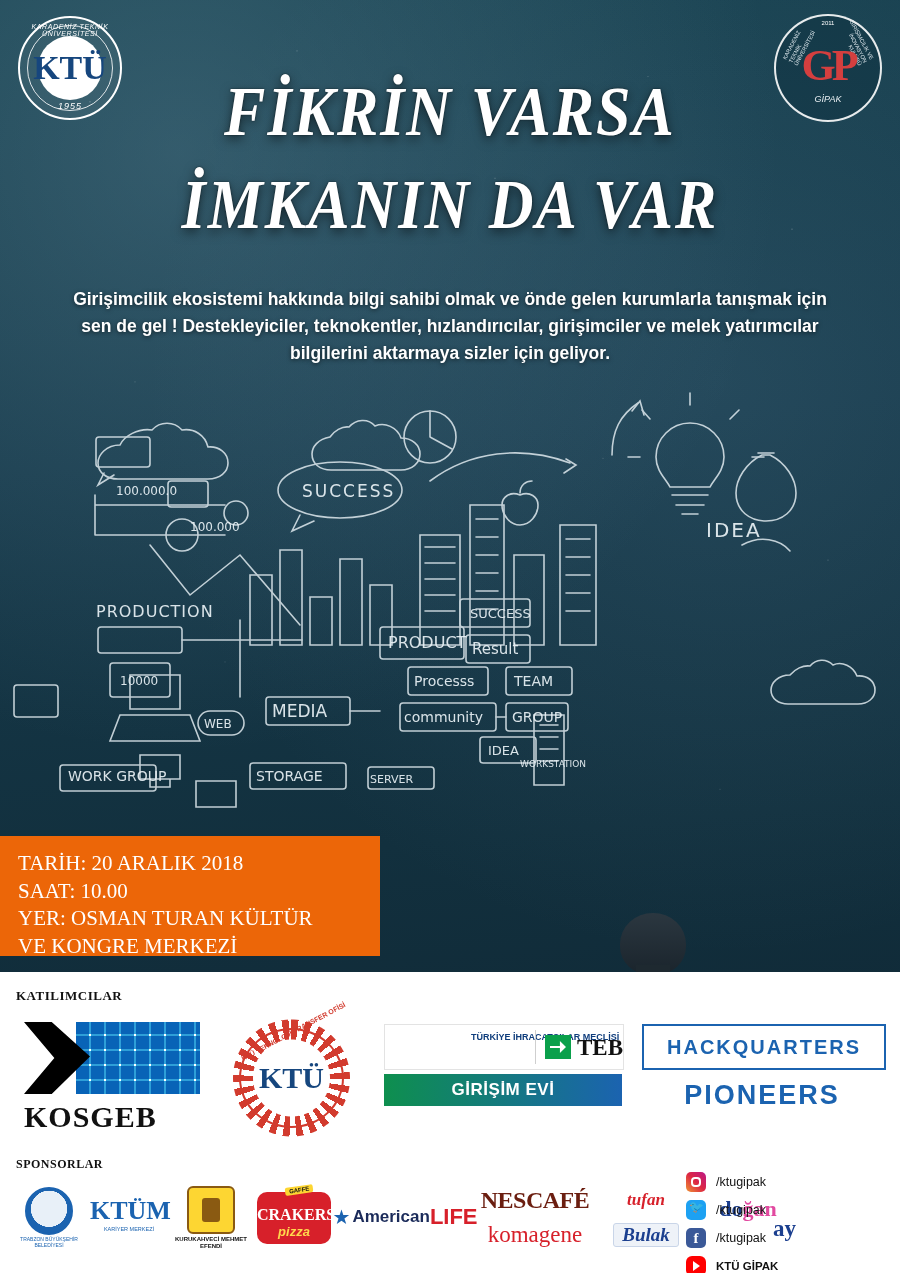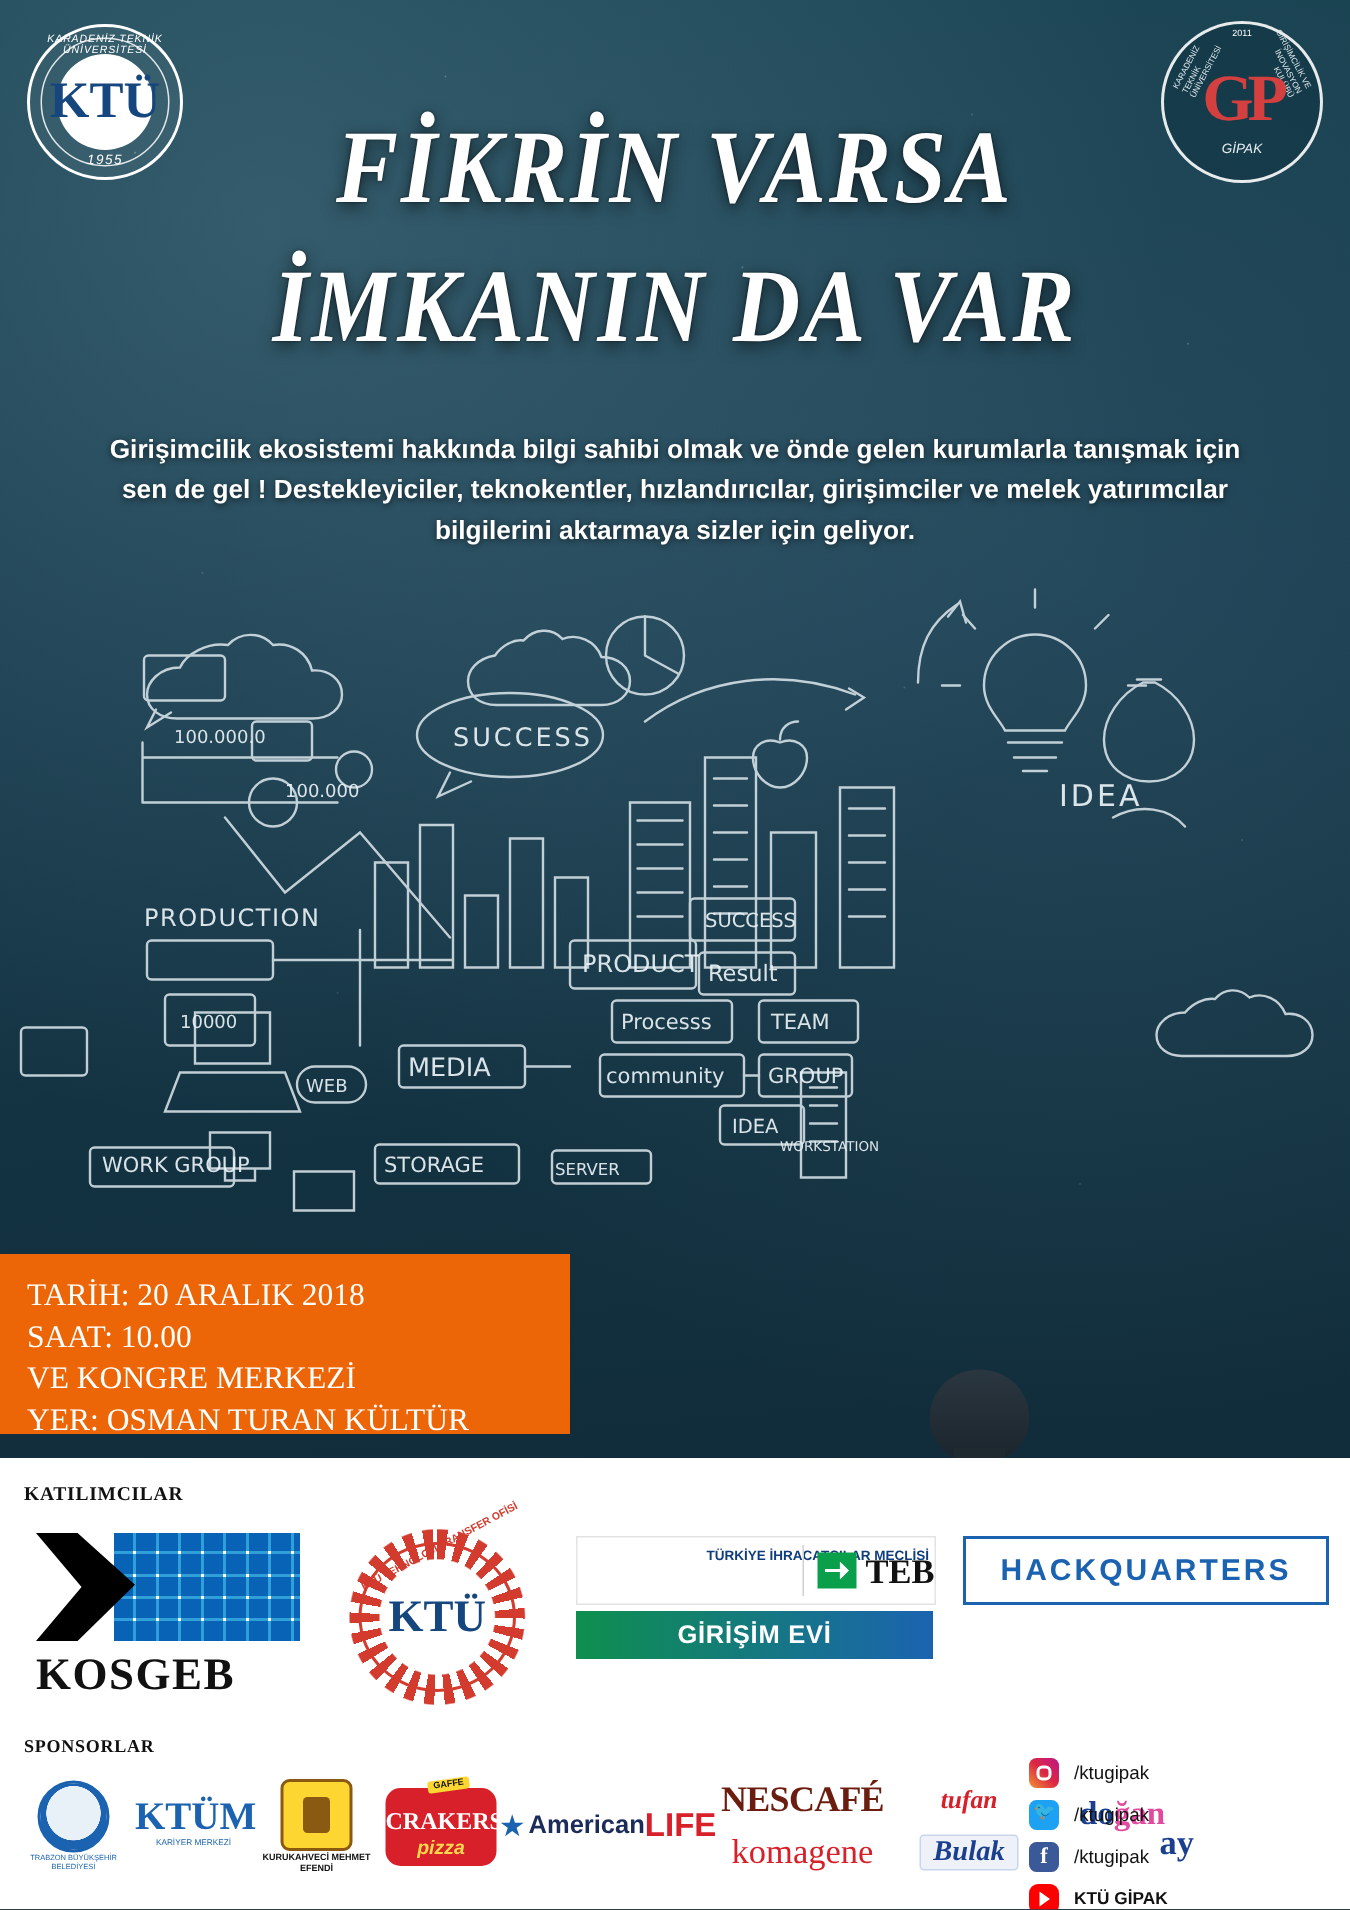--- a/index.html
+++ b/index.html
@@ -431,22 +431,22 @@
     <div class="neck"></div>
     <div class="body"></div>
     <div class="collar"></div>
     <div class="hands"></div>
     <div class="legs"></div>
   </div>
 
   <div class="info-left">
     <div>TARİH: 20 ARALIK 2018</div>
     <div>SAAT: 10.00</div>
+    <div>YER: OSMAN TURAN KÜLTÜR</div>
     <div>VE KONGRE MERKEZİ</div>
-    <div>YER: OSMAN TURAN KÜLTÜR</div>
   </div>
 
 
   <div class="bottom">
     <div class="sec-label lbl-kat">KATILIMCILAR</div>
     <div class="sec-label lbl-spo">SPONSORLAR</div>
 
     <div class="row1">
 
       <div class="kosgeb">
@@ -466,20 +466,21 @@
         <div class="tim-word">TİM</div>
         <div class="tim-sub">TÜRKİYE İHRACATÇILAR MECLİSİ</div>
         <div class="tim-div"></div>
         <div class="teb-mark"></div>
         <div class="teb-word">TEB</div>
       </div>
 
       <div class="girisimevi">GİRİŞİM EVİ</div>
 
       <div class="hackq">HACKQUARTERS</div>
+      <div class="pioneers">PIONEERS</div>
     </div>
 
     <div class="row2">
 
       <div class="sp sp-buyuksehir">
         <div style="width:100%">
           <div class="seal"></div>
           <div class="cap">TRABZON BÜYÜKŞEHİR BELEDİYESİ</div>
         </div>
       </div>

